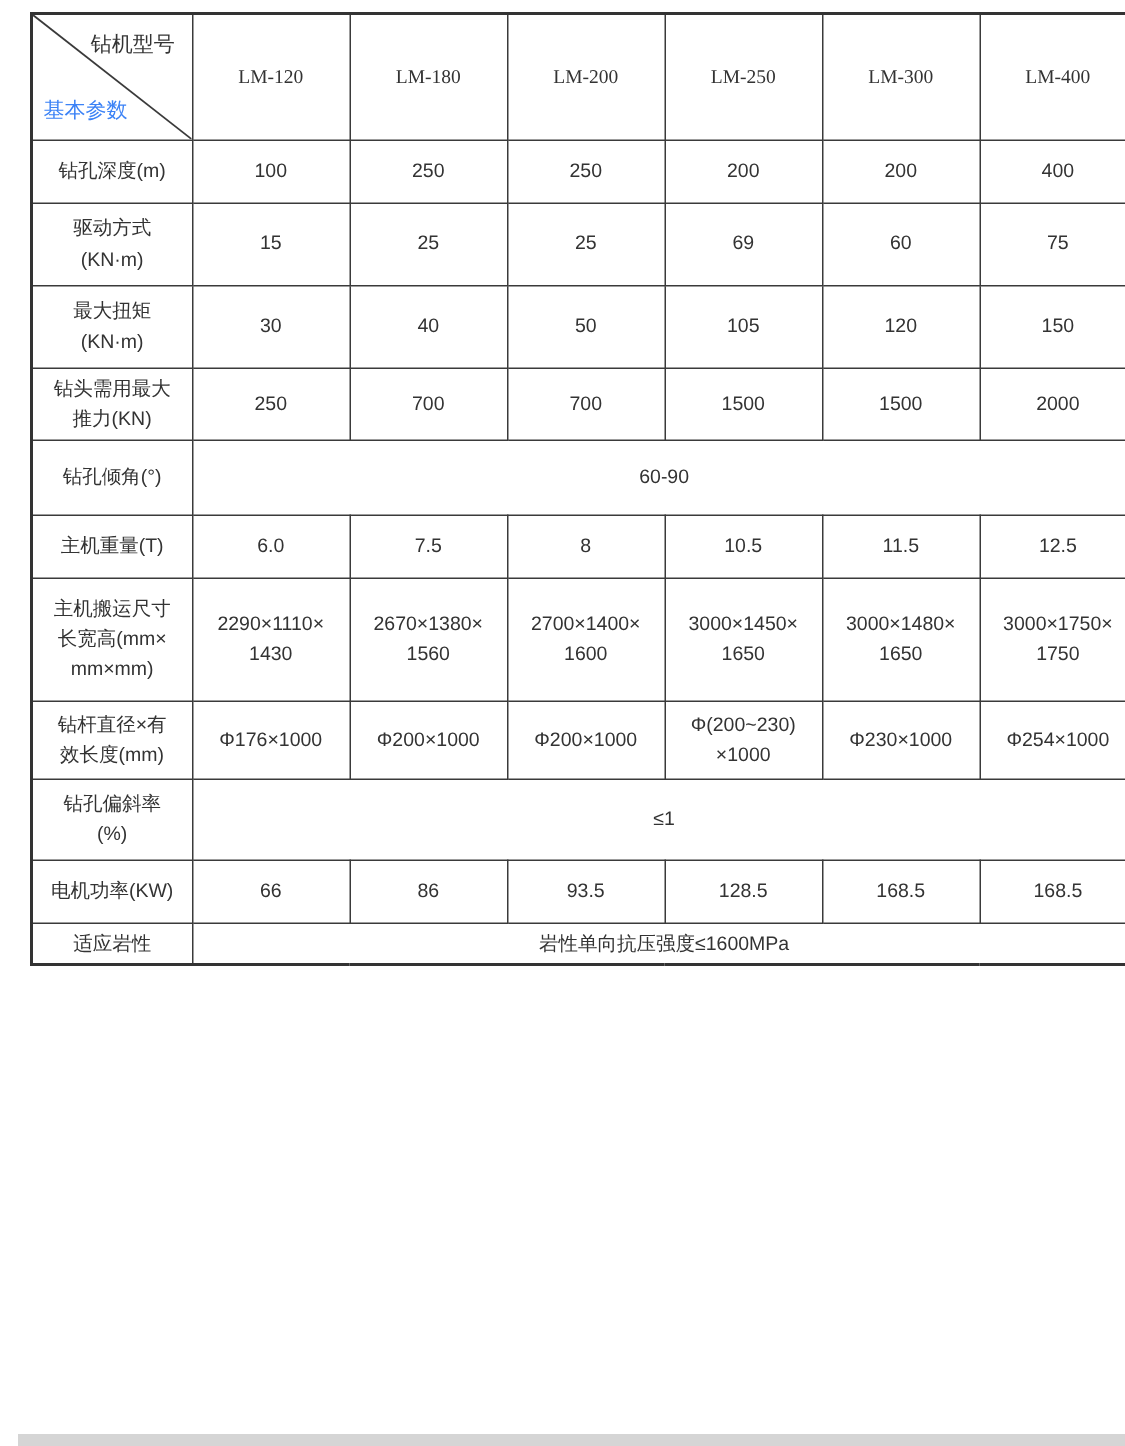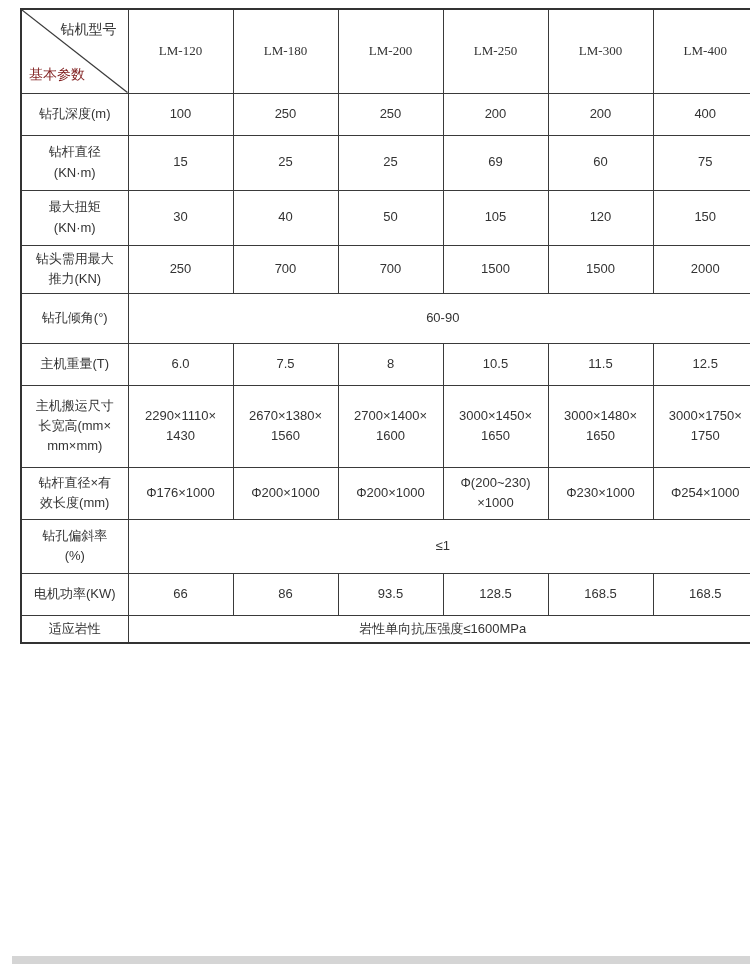--- a/index.html
+++ b/index.html
@@ -34,21 +34,21 @@
   td.merged-cell{font-size:13px;}
   
   td.corner-cell{position:relative;padding:0;}
   .corner-cell svg{position:absolute;left:0;top:0;width:100%;height:100%;display:block;}
   .corner-top{
     position:absolute;top:9px;right:11px;
     font-size:14px;color:#333333;
   }
   .corner-bottom{
     position:absolute;bottom:7px;left:7px;
-    font-size:14px;color:#7f1d1d;font-family:Liberation Serif, serif;
+    font-size:14px;color:#3b82f6;font-family:Liberation Serif, serif;
   }
 </style>
 </head>
 <body>
 
 <div class="page">
   <table class="spec">
     <colgroup>
       <col style="width:107px">
       <col style="width:105px">
@@ -83,21 +83,21 @@
       <td class="value-cell">100</td>
       <td class="value-cell">250</td>
       <td class="value-cell">250</td>
       <td class="value-cell">200</td>
       <td class="value-cell">200</td>
       <td class="value-cell">400</td>
     </tr>
 
 
     <tr style="height:55px">
-      <td class="label-cell">钻杆直径
+      <td class="label-cell">驱动方式
 (KN·m)</td>
       <td class="value-cell">15</td>
       <td class="value-cell">25</td>
       <td class="value-cell">25</td>
       <td class="value-cell">69</td>
       <td class="value-cell">60</td>
       <td class="value-cell">75</td>
     </tr>
 
     <tr style="height:55px">

